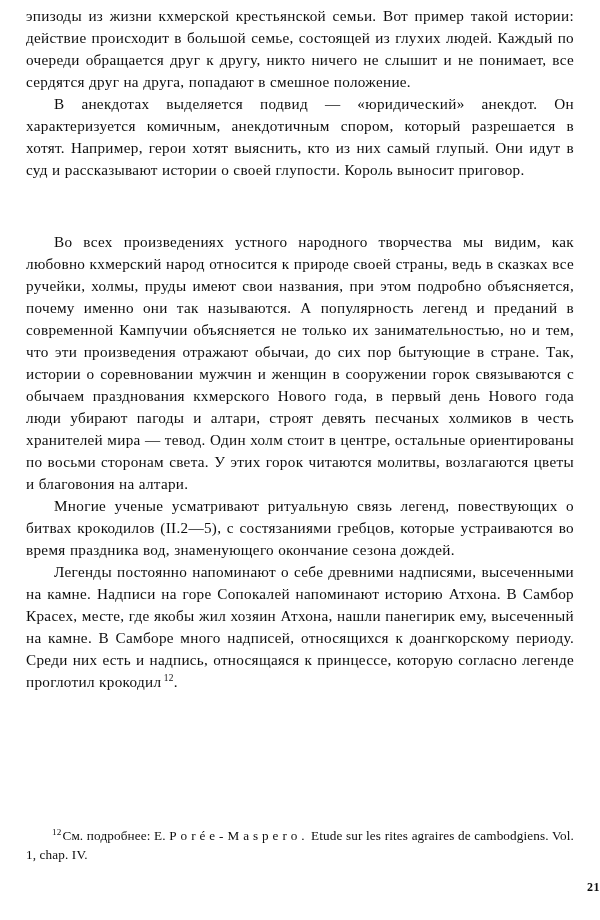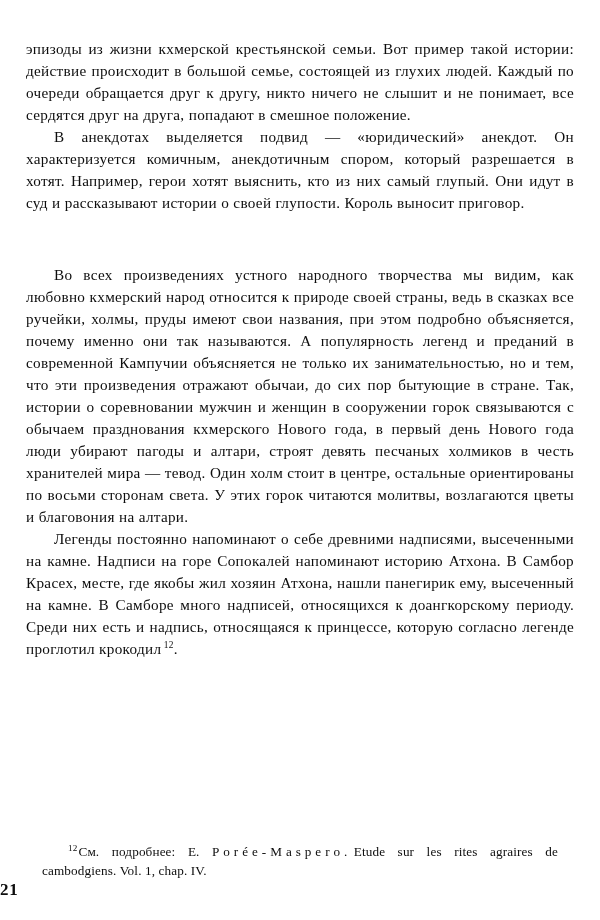--- a/index.html
+++ b/index.html
@@ -44,36 +44,35 @@
     text-indent: 28px;
     letter-spacing: 0.02em;
     word-spacing: 0.01em;
     hyphens: manual;
     -webkit-hyphens: manual;
   }
 
   
   p.para.cont {
     text-indent: 0;
-    margin-top: 33px;
   }
 
   
   .gap-lg { height: 50px; }
   .gap-md { height: 48px; }
 
   
   .footnote-zone {
     position: absolute;
     left: 26px;
     top: 826px;
     width: 548px;
   }
   p.footnote {
-    margin: 16px;
+    margin: 0;
     padding: 0;
     font-size: 13.2px;
     line-height: 19px;
     text-align: justify;
     text-indent: 26px;
     letter-spacing: 0.01em;
   }
   sup.fn-marker {
     font-size: 9.2px;
     vertical-align: super;
@@ -84,22 +83,22 @@
   .spaced {
     letter-spacing: 0.30em;
     padding-right: 0.18em;
   }
 
   .folio {
     position: absolute;
     left: 0;
     top: 880px;
     width: 600px;
-    text-align: left;
-    font-size: 17px;
+    text-align: right;
+    font-size: 12px;
     font-weight: bold;
     letter-spacing: 0.04em;
   }
 
   
   sup.ref {
     font-size: 9.4px;
     vertical-align: super;
     line-height: 0;
     padding-left: 2.5px;
@@ -113,20 +112,21 @@
   <div class="textblock">
 
     <p class="para cont">эпизоды из жизни кхмерской крестьянской семьи. Вот пример такой истории: действие происходит в большой семье, состоящей из глухих людей. Каждый по очереди обращается друг к другу, никто ничего не слышит и не понимает, все сердятся друг на друга, попадают в смешное положение.</p>
 
     <p class="para">В анекдотах выделяется подвид — «юридический» анекдот. Он характеризуется комичным, анекдотичным спором, который разрешается в хотят. Например, герои хотят выяснить, кто из них самый глупый. Они идут в суд и рассказывают истории о своей глупости. Король выносит приговор.</p>
 
     <div class="gap-lg"></div>
 
     <p class="para">Во всех произведениях устного народного творчества мы видим, как любовно кхмерский народ относится к природе своей страны, ведь в сказках все ручейки, холмы, пруды имеют свои названия, при этом подробно объясняется, почему именно они так называются. А популярность легенд и преданий в современной Кампучии объясняется не только их занимательностью, но и тем, что эти произведения отражают обычаи, до сих пор бытующие в стране. Так, истории о соревновании мужчин и женщин в сооружении горок связываются с обычаем празднования кхмерского Нового года, в первый день Нового года люди убирают пагоды и алтари, строят девять песчаных холмиков в честь хранителей мира — тевод. Один холм стоит в центре, остальные ориентированы по восьми сторонам света. У этих горок читаются молитвы, возлагаются цветы и благовония на алтари.</p>
 
+    <p class="para">Многие ученые усматривают ритуальную связь легенд, повествующих о битвах крокодилов (II.2—5), с состязаниями гребцов, которые устраиваются во время праздника вод, знаменующего окончание сезона дождей.</p>
 
     <p class="para"><span>Легенды постоянно напоминают о себе древними надписями, высеченными на камне. Надписи на горе Сопокалей напоминают историю Атхона. В Самбор Красех, месте, где якобы жил хозяин Атхона, нашли панегирик ему, высеченный на камне. В Самборе много надписей, относящихся к доангкорскому периоду. Среди них есть и надпись, относящаяся к принцессе, которую согласно легенде проглотил кро­кодил</span><sup class="ref">12</sup><span>.</span></p>
 
     <div class="gap-md"></div>
 
 
   </div>
 
   <div class="footnote-zone">
     <p class="footnote"><sup class="fn-marker">12</sup><span>См. подробнее: E.</span> <span class="spaced">Porée-Maspero.</span><span>Etude sur les rites agraires de cambodgiens. Vol. 1, chap. IV.</span></p>

